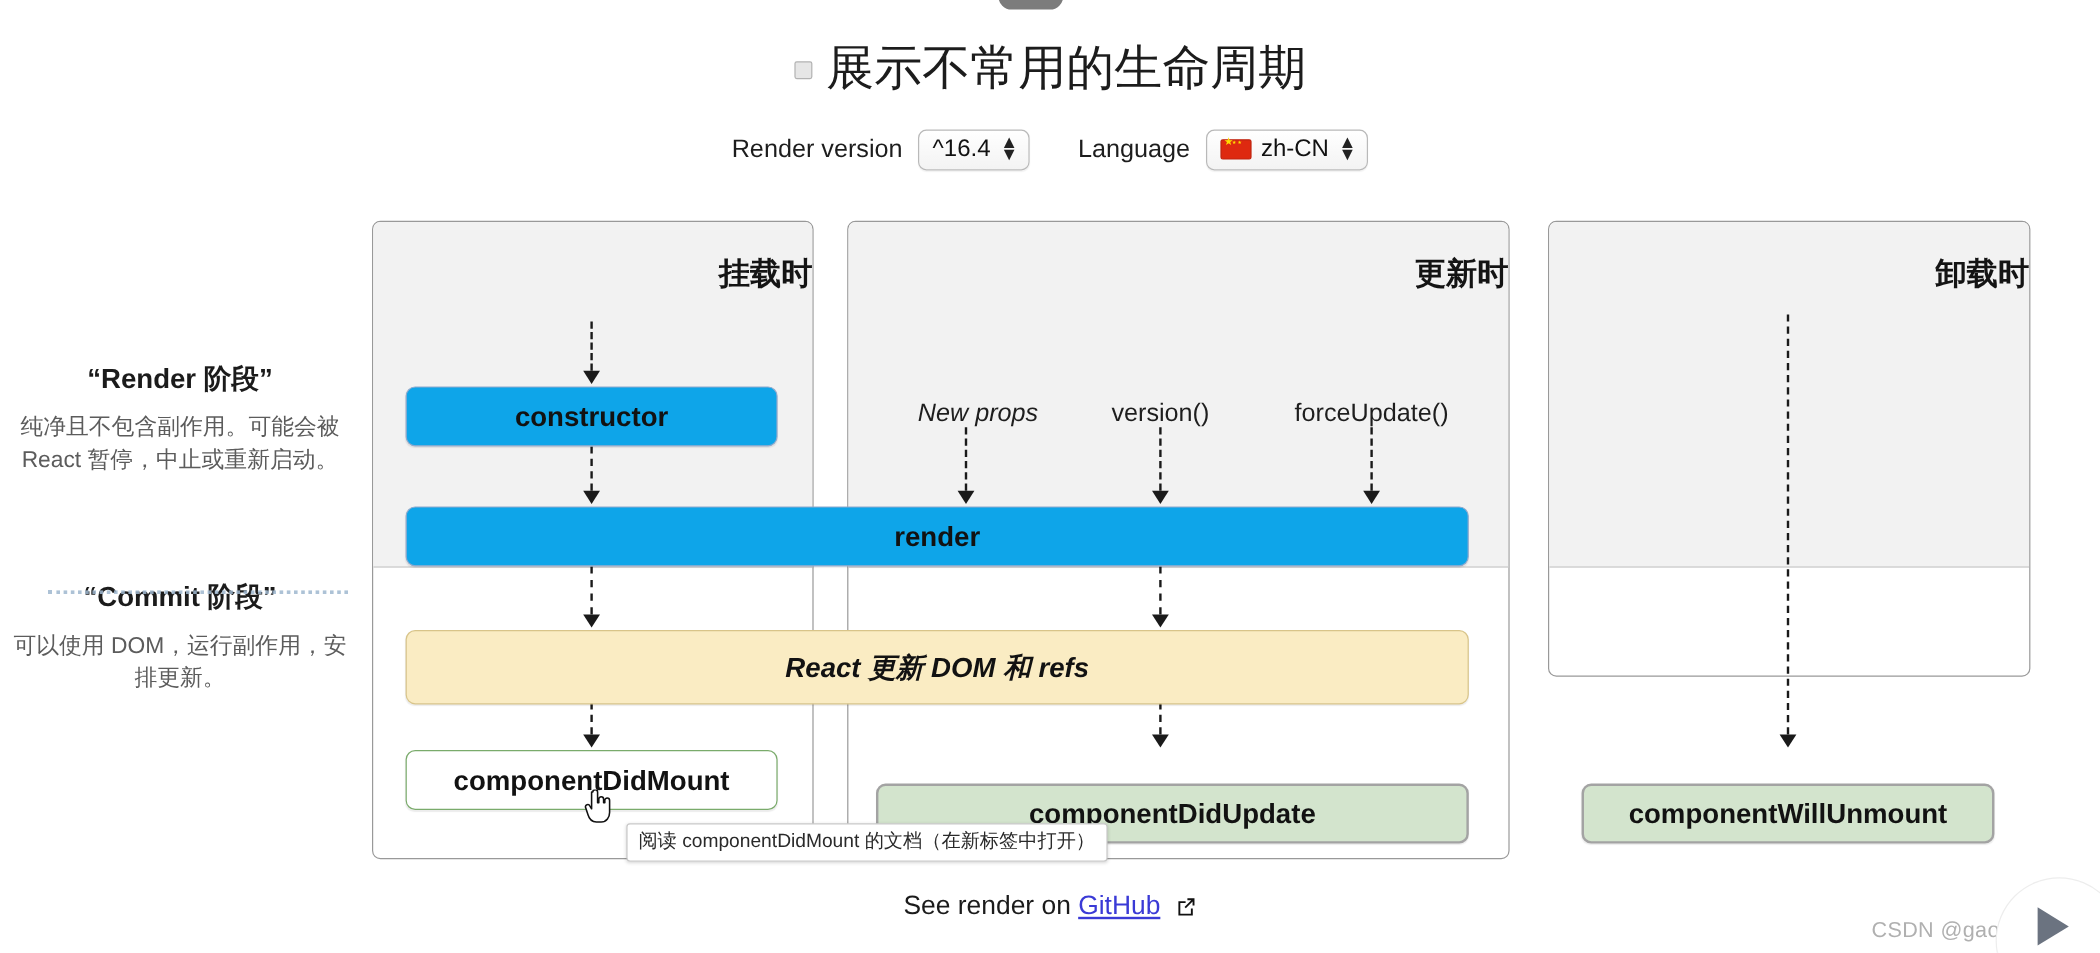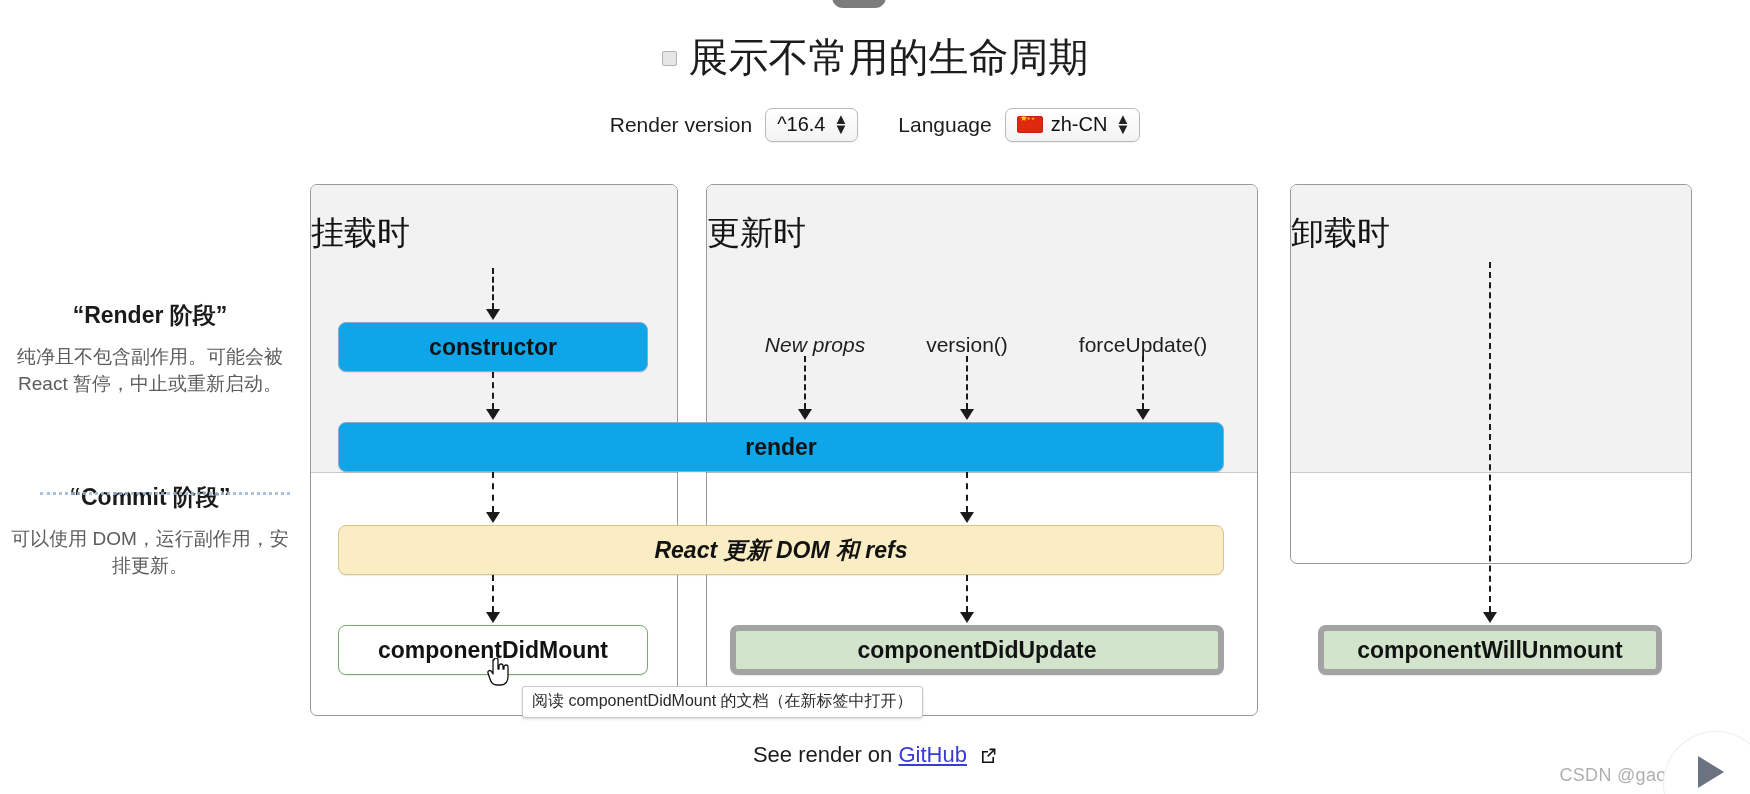--- a/index.html
+++ b/index.html
@@ -154,23 +154,23 @@
     position: absolute;
     left: 0; right: 0; top: 0;
     height: 288px;
     background: #f2f2f2;
     border-bottom: 1px solid #c9c9c9;
   }
   .panel-title {
     position: absolute;
     left: 0; right: 0;
     top: 26px;
-    text-align: left;
-    font-size: 33px;
-    font-weight: 400;
+    text-align: right;
+    font-size: 26px;
+    font-weight: 700;
     color: #141414;
     z-index: 3;
   }
 
   #panel-mount  { left: 310px;  top: 184px;  width: 368px;  height: 532px; }
   #panel-update { left: 706px;  top: 184px;  width: 552px;  height: 532px; }
   #panel-unmount{ left: 1290px; top: 184px;  width: 402px;  height: 380px; }
   #panel-unmount .panel-render-bg { height: 288px; }
 
   
@@ -181,26 +181,26 @@
     align-items: center;
     justify-content: center;
     font-size: 23px;
     font-weight: 700;
     color: #121212;
     z-index: 6;
     box-shadow: 0 1px 1px rgba(0,0,0,.08);
   }
   .lc-blue  { background: #0ea5e9; border: 1px solid #8fa9cd; }
   .lc-amber { background: #faecc3; border: 1px solid #d8c489; font-weight: 700; font-style: italic; }
-  .lc-green { background: #d3e4cd; border: 6px solid #a3a3a3; }
+  .lc-green { background: #d3e4cd; border: 2px solid #a3a3a3; margin-top: 28px; }
   .lc-green-hover { background: #ffffff; border: 1px solid #7aab6b; }
 
   #box-constructor { left: 338px;  top: 322px; width: 310px; height: 50px; }
   #box-render      { left: 338px;  top: 422px; width: 886px; height: 50px; }
-  #box-react-dom   { left: 338px;  top: 525px; width: 886px; height: 50px; }
+  #box-react-dom   { left: 338px;  top: 525px; width: 886px; height: 62px; }
   #box-cdm         { left: 338px;  top: 625px; width: 310px; height: 50px; }
   #box-cdu         { left: 730px;  top: 625px; width: 494px; height: 50px; }
   #box-cwu         { left: 1318px; top: 625px; width: 344px; height: 50px; }
 
   
   .trigger {
     position: absolute;
     font-size: 21px;
     color: #1e1e1e;
     text-align: center;

